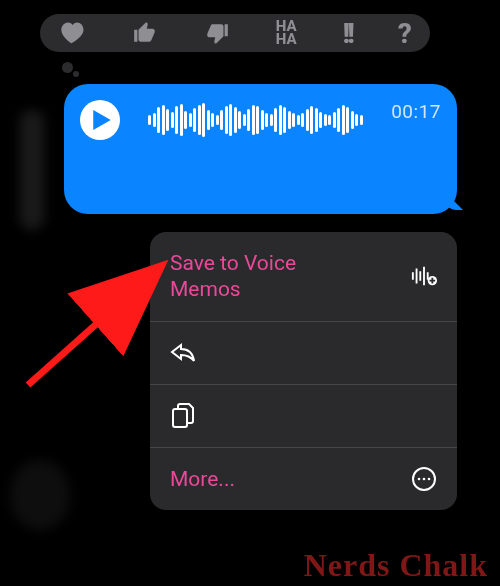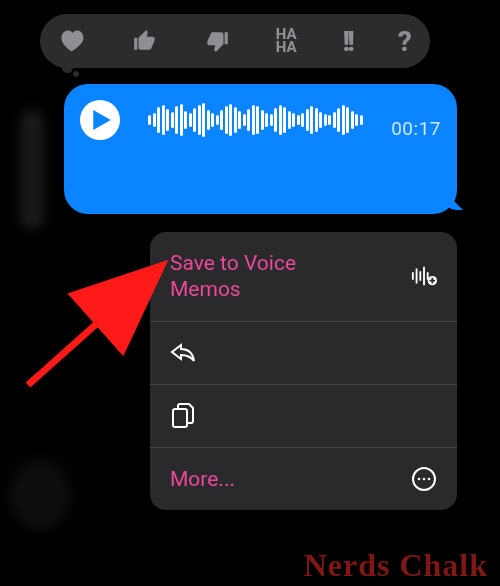--- a/index.html
+++ b/index.html
@@ -2,30 +2,30 @@
 <html><head>
 <meta charset="utf-8">
 <style>
 *{margin:0;padding:0;box-sizing:border-box;font-family:-apple-system,BlinkMacSystemFont,"Segoe UI",Roboto,sans-serif;-webkit-font-smoothing:antialiased}
 body{width:500px;height:586px;background:#000;position:relative;overflow:hidden}
 .blur-bg{position:absolute;inset:0}
 .blur-blob{position:absolute;border-radius:20px;filter:blur(6px);opacity:1}
 .blob1{left:20px;top:110px;width:24px;height:120px;background:#1a1a1a}
 .blob2{left:10px;top:460px;width:60px;height:70px;background:#0e0e0e;border-radius:50%}
 
-.tapback-bar{position:absolute;left:40px;top:14px;width:390px;height:54px;background:#2c2c2e;border-radius:28px;display:flex;align-items:center;justify-content:space-between;padding:0 18px}
+.tapback-bar{position:absolute;left:40px;top:14px;width:390px;height:38px;background:#2c2c2e;border-radius:28px;display:flex;align-items:center;justify-content:space-between;padding:0 18px}
 .tapback-tail{position:absolute;left:62px;top:62px;display:flex;gap:1px}
 .tapback-tail .dot{width:11px;height:11px;background:#2c2c2e;border-radius:50%}
 .tapback-tail .dot.small{width:6px;height:6px;margin-left:-1px;margin-top:9px}
 .tapback-item{color:#8e8e93;display:flex;align-items:center;justify-content:center;cursor:pointer;font-size:26px;font-weight:800}
 .tapback-item svg{fill:#8e8e93}
 
 .msg-bubble{position:absolute;left:64px;top:84px;width:393px;height:130px;background:#0a84ff;border-radius:24px;padding:16px 16px 12px}
 .msg-bubble::after{content:"";position:absolute;right:-6px;bottom:4px;width:20px;height:20px;background:#0a84ff;border-bottom-left-radius:14px;clip-path:polygon(0 0,100% 100%,0 100%)}
-.audio-row{display:flex;align-items:flex-end;gap:28px}
+.audio-row{display:flex;align-items:flex-start;gap:28px}
 .play-btn{width:40px;height:40px;background:#fff;border-radius:50%;display:flex;align-items:center;justify-content:center;cursor:pointer}
 .play-btn svg{fill:#0a84ff;margin-left:3px}
 .waveform{flex:1;display:flex;align-items:center;gap:1.5px;height:40px;overflow:hidden}
 .waveform span{width:3px;background:#fff;border-radius:2px}
 .duration{color:#cfe6ff;font-size:19px;font-weight:400;letter-spacing:0.5px}
 .transcript-row{display:flex;align-items:baseline;justify-content:space-between;margin-top:14px}
 .transcript{color:#c7e1ff;font-size:21px;font-weight:400}
 .show-more{color:#fff;font-size:22px;font-weight:600}
 
 .ctx-menu{position:absolute;left:150px;top:232px;width:307px;background:rgba(44,44,46,0.96);border-radius:16px;overflow:hidden}

